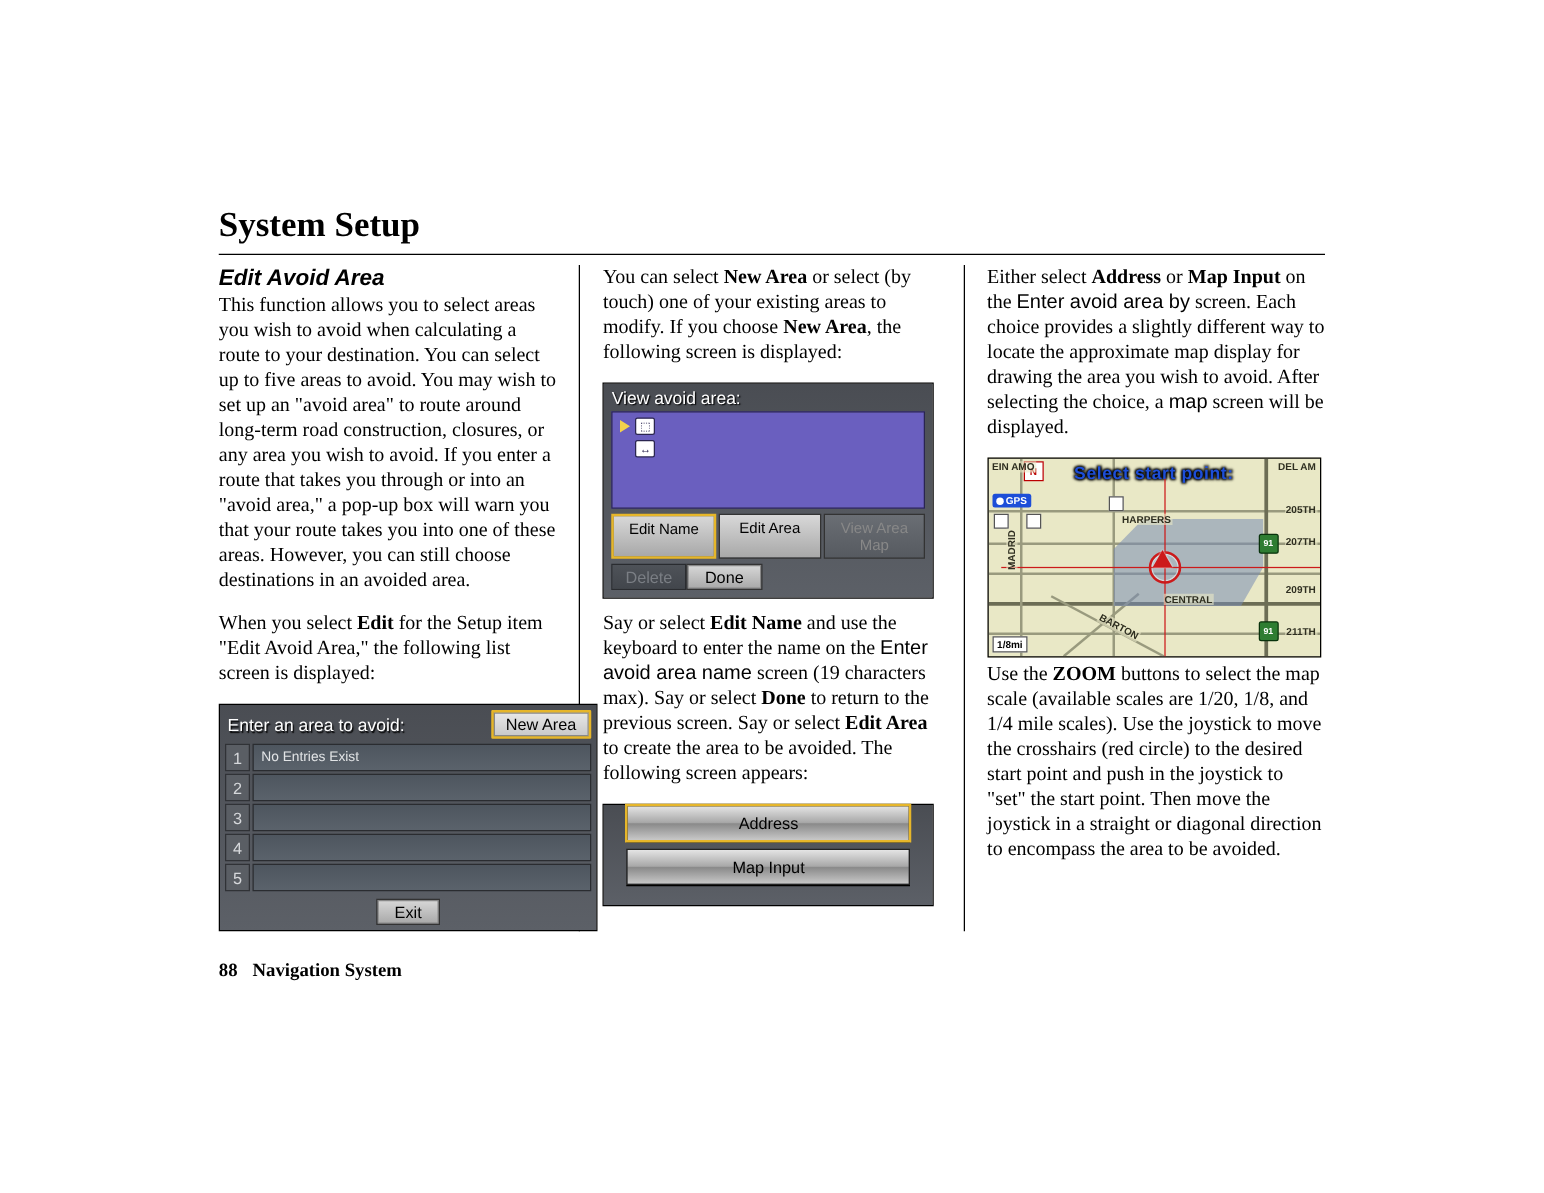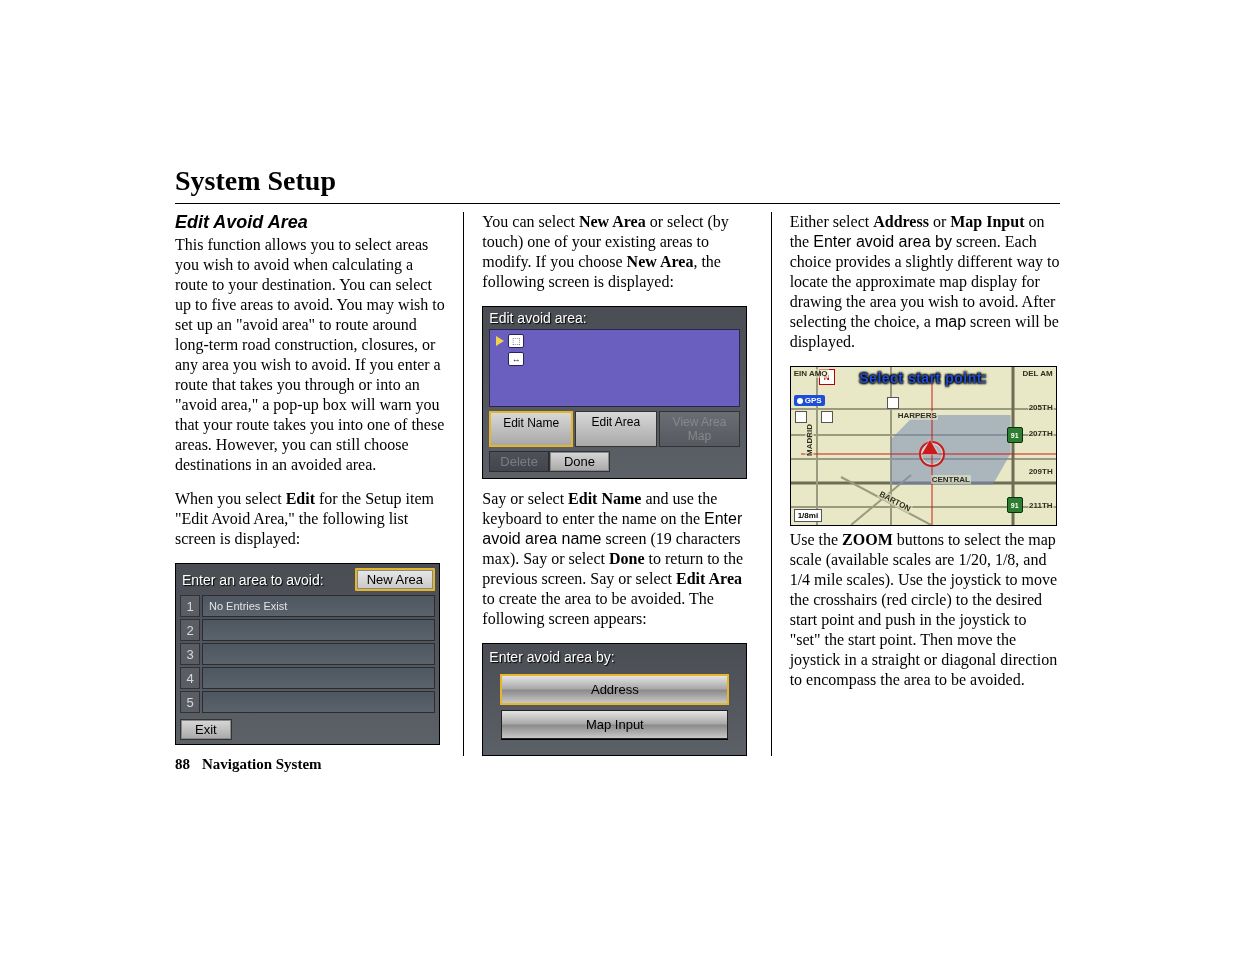--- a/index.html
+++ b/index.html
@@ -45,34 +45,35 @@
     margin: 0 0 2px 0;
   }
   p {
     margin: 0 0 14px 0;
     font-size: 16px;
     line-height: 1.25;
   }
   .b { font-weight: bold; }
   .sans { font-family: Arial, Helvetica, sans-serif; }
   .footer {
+    margin-top: 24px;
     font-size: 15px;
   }
   .footer .pn { font-weight: bold; margin-right: 12px; }
 
   
   .nav-box {
     background: linear-gradient(#4a4d53, #5c6067);
     border: 1px solid #000;
     color: #fff;
     font-family: Arial, Helvetica, sans-serif;
     font-size: 14px;
     box-sizing: border-box;
   }
-  .screen1 { width: 265px; }
+  .screen1 { width: 303px; }
   .screen1-head {
     display: flex;
     justify-content: space-between;
     align-items: center;
     padding: 4px 4px 4px 6px;
   }
   .screen1-head-title {
     color: #fff;
     font-size: 14px;
     text-shadow: 1px 1px 1px #000;
@@ -110,21 +111,21 @@
     border: 1px solid #2a2c30;
     margin-left: 2px;
     display: flex;
     align-items: center;
     padding-left: 6px;
     color: #e2e4e6;
     font-size: 11px;
   }
   .screen1-foot {
     display: flex;
-    justify-content: flex-start;
+    justify-content: center;
     padding: 2px 4px 4px 4px;
   }
   .btn-gray {
     background: linear-gradient(#d8d8d8, #a8a8a8);
     border: 1px solid #333;
     color: #000;
     font-size: 13px;
     padding: 2px 14px;
     box-shadow: inset 0 0 0 1px #888;
   }
@@ -354,21 +355,21 @@
         </div>
       </div>
     </div>
 
     <div class="col col-sep">
       <p>
         <span>You can select </span><span class="b">New Area</span><span> or select (by touch) one of your existing areas to modify. If you choose </span><span class="b">New Area</span><span>, the following screen is displayed:</span>
       </p>
 
       <div class="nav-box screen2">
-        <div class="screen2-title">Edit avoid area:</div>
+        <div class="screen2-title">View avoid area:</div>
         <div class="screen2-map">
           <div class="ico-row">
             <span class="mini-tri"></span>
             <span class="mini-ico">⬚</span>
           </div>
           <div class="ico-row">
             <span style="width:8px"></span>
             <span class="mini-ico">↔</span>
           </div>
         </div>
@@ -381,21 +382,20 @@
           <span class="btn-ghost">Delete</span>
           <span class="btn-gray">Done</span>
         </div>
       </div>
 
       <p style="margin-top:10px">
         <span>Say or select </span><span class="b">Edit Name</span><span> and use the keyboard to enter the name on the </span><span class="sans">Enter avoid area name</span><span> screen (19 characters max). Say or select </span><span class="b">Done</span><span> to return to the previous screen. Say or select </span><span class="b">Edit Area</span><span> to create the area to be avoided. The following screen appears:</span>
       </p>
 
       <div class="nav-box screen3">
-        <div class="screen3-title">Enter avoid area by:</div>
         <div class="screen3-body">
           <div class="btn-wide selected">Address</div>
           <div class="btn-wide">Map Input</div>
         </div>
       </div>
     </div>
 
     <div class="col">
       <p>
         <span>Either select </span><span class="b">Address</span><span> or </span><span class="b">Map Input</span><span> on the </span><span class="sans">Enter avoid area by</span><span> screen. Each choice provides a slightly different way to locate the approximate map display for drawing the area you wish to avoid. After selecting the choice, a </span><span class="sans">map</span><span> screen will be displayed.</span>

